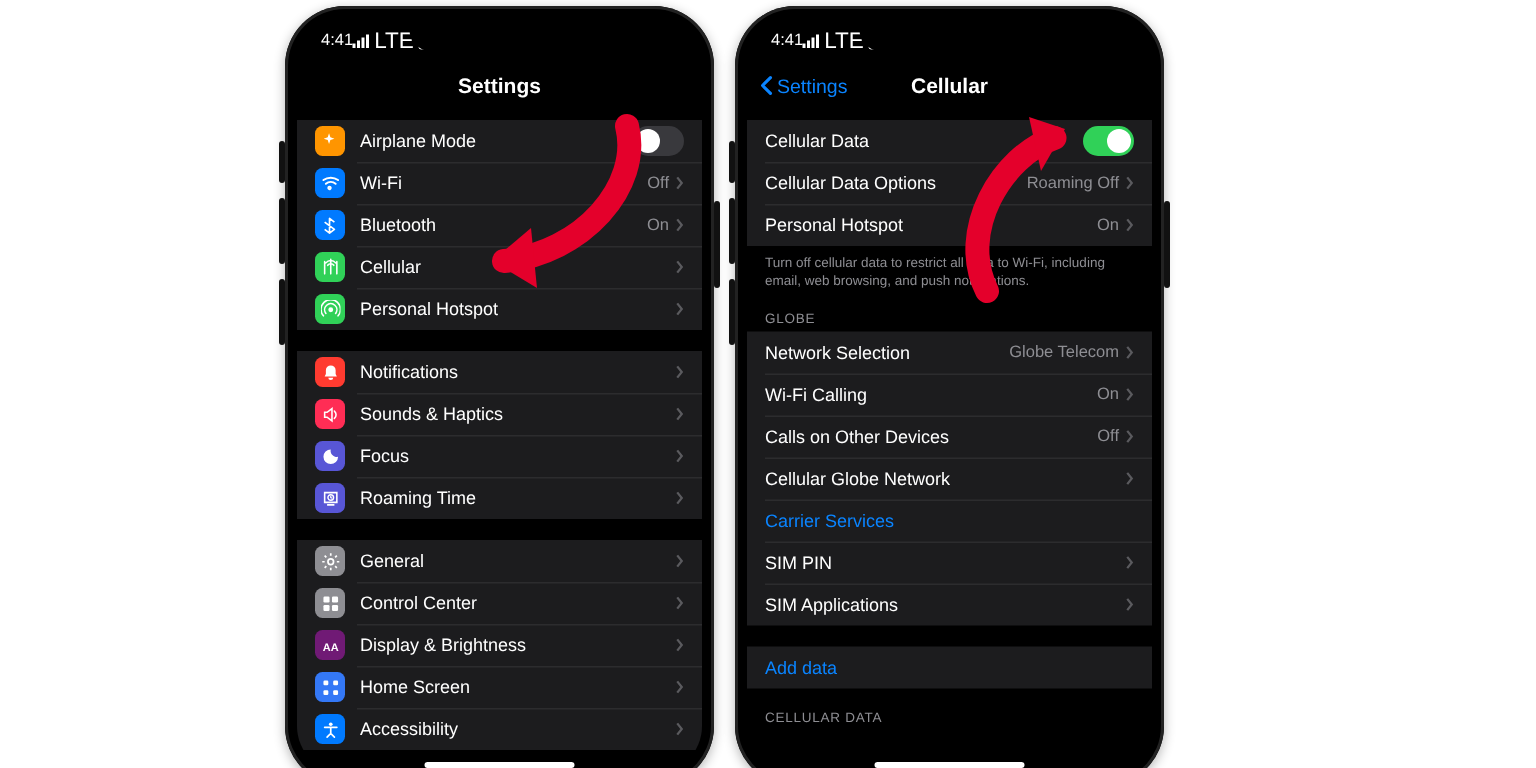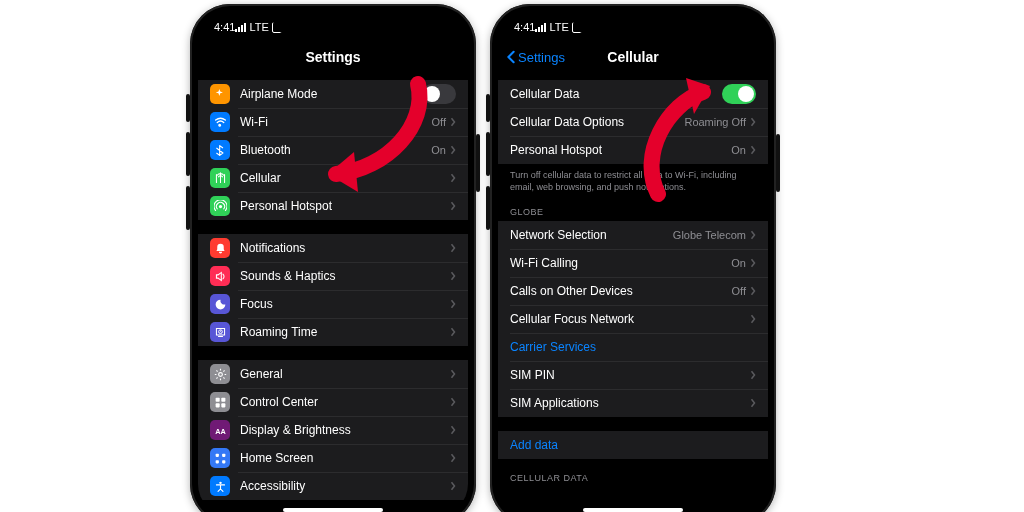--- a/index.html
+++ b/index.html
@@ -9,21 +9,21 @@
   .phone.right{left:490px;}
   .btn-side{position:absolute;background:#111;border-radius:3px;}
   .btn-vol1{left:-4px;top:90px;width:4px;height:28px;}
   .btn-vol2{left:-4px;top:128px;width:4px;height:44px;}
   .btn-vol3{left:-4px;top:182px;width:4px;height:44px;}
   .btn-pwr{right:-4px;top:130px;width:4px;height:58px;}
   .screen{position:relative;width:100%;height:100%;background:#000;border-radius:32px;overflow:hidden;color:#fff;font-size:12px;}
   .notch{position:absolute;top:0;left:50%;transform:translateX(-50%);width:120px;height:22px;background:#000;border-bottom-left-radius:14px;border-bottom-right-radius:14px;z-index:5;}
   .statusbar{position:absolute;top:0;left:0;right:0;height:30px;display:flex;justify-content:flex-start;align-items:center;padding:0 16px;font-size:11px;font-weight:400;z-index:3;}
   .sb-right{display:flex;align-items:center;gap:3px;}
-  .sb-right span{font-size:11px;}
+  .sb-right span{font-size:15px;}
   .sb-batt{display:inline-block;width:18px;height:9px;border:1px solid #fff;border-radius:2px;position:relative;}
   .sb-batt::after{content:"";position:absolute;right:-3px;top:2px;width:2px;height:5px;background:#fff;border-radius:1px;}
   .sb-sig{display:inline-flex;align-items:flex-end;gap:1px;}
   .sb-sig i{display:block;width:2px;background:#fff;}
   .navbar{position:absolute;top:30px;left:0;right:0;height:30px;display:flex;align-items:center;justify-content:center;color:#fff;font-size:14px;font-weight:600;text-align:center;}
   .navbar .back{position:absolute;left:8px;display:flex;align-items:center;color:#0a84ff;font-weight:400;font-size:13px;}
   .navbar .back svg{width:10px;height:14px;margin-right:2px;}
   .content{position:absolute;top:60px;bottom:0;left:0;right:0;overflow:hidden;}
   .group{margin-top:14px;background:#1c1c1e;border-radius:0;}
   .group.first{margin-top:8px;}
@@ -364,21 +364,21 @@
             <div class="row noicon">
               <span class="label">Calls on Other Devices</span>
               <span class="value">Off</span>
               <span class="chev">
                 <svg viewBox="0 0 8 12">
                   <path d="M2 1l4 5-4 5"></path>
                 </svg>
               </span>
             </div>
             <div class="row noicon">
-              <span class="label">Cellular Focus Network</span>
+              <span class="label">Cellular Globe Network</span>
               <span class="chev">
                 <svg viewBox="0 0 8 12">
                   <path d="M2 1l4 5-4 5"></path>
                 </svg>
               </span>
             </div>
             <div class="row noicon link-row">
               <span class="label">Carrier Services</span>
             </div>
             <div class="row noicon">

